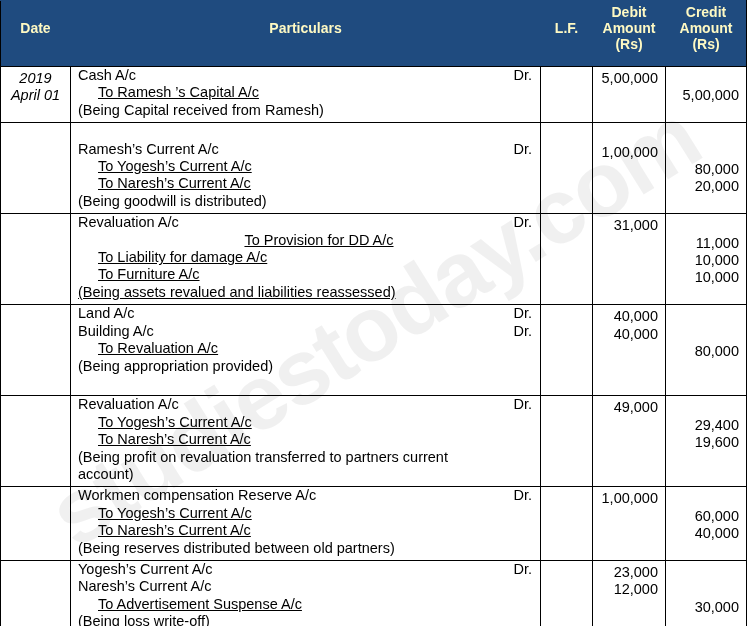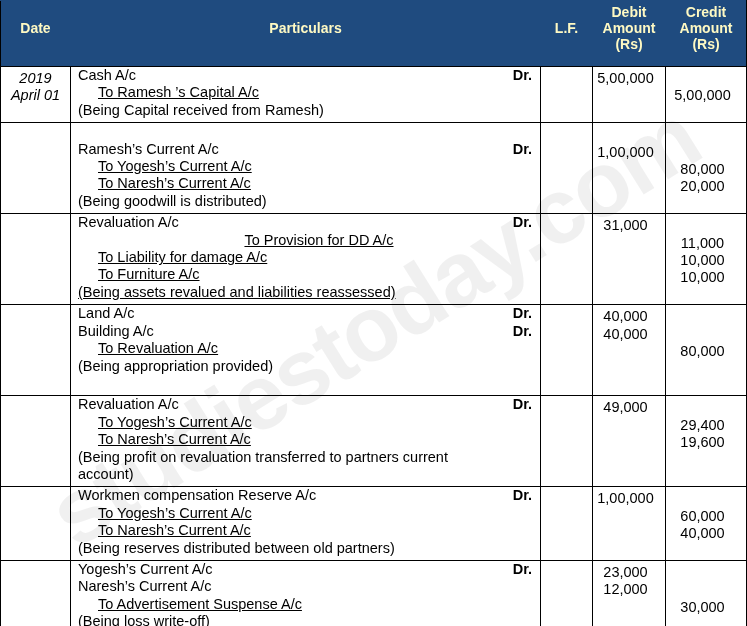--- a/index.html
+++ b/index.html
@@ -63,29 +63,28 @@
   td{font-size:14.5px;color:#000;line-height:17.4px;}
 
   td.date{
     text-align:center;
     padding-top:3px;
     white-space:pre-line;
     font-style:italic;
   }
   td.particulars{padding-left:7px;position:relative;}
   td.lf{}
-  td.amt{text-align:center;padding-right:7px;padding-top:3px;}
+  td.amt{text-align:right;padding-right:7px;padding-top:3px;}
 
   .pline{display:block;white-space:pre;}
   .ind1{padding-left:20px;text-decoration:underline;}
   .drcol{
     position:absolute;
     right:8px;
     text-align:right;
-    font-weight:bold;
   }
   .amtline{display:block;white-space:pre;}
   .blank{visibility:hidden;}
 </style>
 </head>
 <body>
 
 <div id="wrap">
 
   <div id="watermark">studiestoday.com</div>

